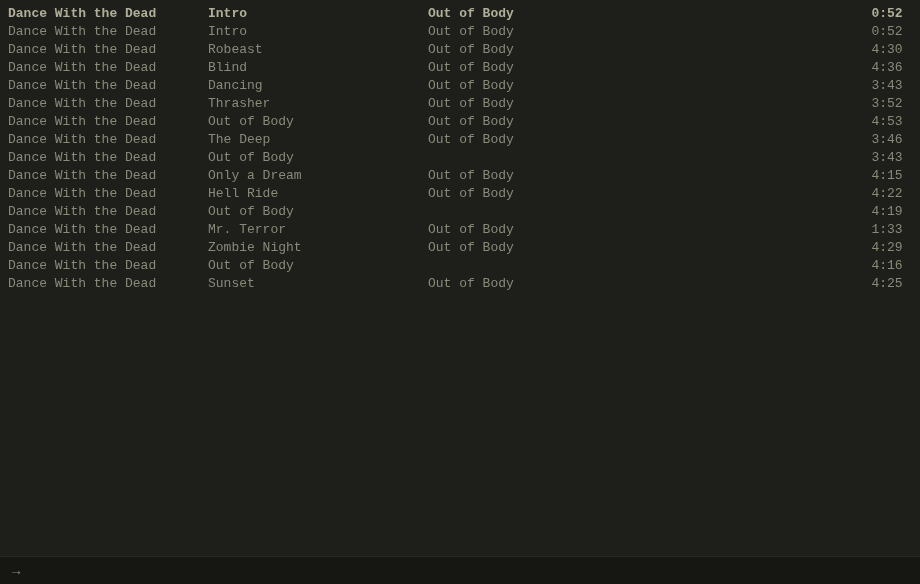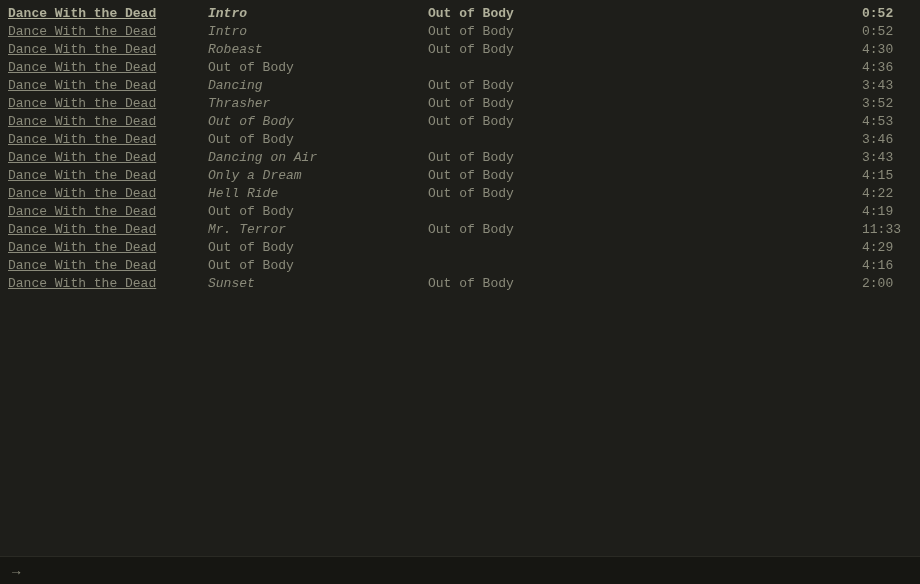--- a/index.html
+++ b/index.html
@@ -36,43 +36,41 @@
       color: #b0b09a;
       font-weight: bold;
     }
 
     .col-artist {
       width: 200px;
       flex-shrink: 0;
       white-space: nowrap;
       overflow: hidden;
       text-overflow: ellipsis;
-      text-decoration: underline;
     }
 
     .col-title {
       width: 220px;
       flex-shrink: 0;
       white-space: nowrap;
       overflow: hidden;
       text-overflow: ellipsis;
-      font-style: italic;
     }
 
     .col-album {
       flex: 1;
       white-space: nowrap;
       overflow: hidden;
       text-overflow: ellipsis;
     }
 
     .col-duration {
       width: 50px;
       flex-shrink: 0;
-      text-align: left;
+      text-align: center;
     }
 
     .bottom-bar {
       position: absolute;
       bottom: 0;
       left: 0;
       right: 0;
       height: 28px;
       background: #161612;
       display: flex;
@@ -105,20 +103,21 @@
       <div class="col-duration">0:52</div>
     </div>
     <div class="track-row">
       <div class="col-artist">Dance With the Dead</div>
       <div class="col-title">Robeast</div>
       <div class="col-album">Out of Body</div>
       <div class="col-duration">4:30</div>
     </div>
     <div class="track-row">
       <div class="col-artist">Dance With the Dead</div>
+      <div class="col-title">Blind</div>
       <div class="col-album">Out of Body</div>
       <div class="col-duration">4:36</div>
     </div>
     <div class="track-row">
       <div class="col-artist">Dance With the Dead</div>
       <div class="col-title">Dancing</div>
       <div class="col-album">Out of Body</div>
       <div class="col-duration">3:43</div>
     </div>
     <div class="track-row">
@@ -128,26 +127,26 @@
       <div class="col-duration">3:52</div>
     </div>
     <div class="track-row">
       <div class="col-artist">Dance With the Dead</div>
       <div class="col-title">Out of Body</div>
       <div class="col-album">Out of Body</div>
       <div class="col-duration">4:53</div>
     </div>
     <div class="track-row">
       <div class="col-artist">Dance With the Dead</div>
+      <div class="col-title">The Deep</div>
       <div class="col-album">Out of Body</div>
       <div class="col-duration">3:46</div>
     </div>
     <div class="track-row">
       <div class="col-artist">Dance With the Dead</div>
-      <div class="col-title">Dancing on Air</div>
       <div class="col-album">Out of Body</div>
       <div class="col-duration">3:43</div>
     </div>
     <div class="track-row">
       <div class="col-artist">Dance With the Dead</div>
       <div class="col-title">Only a Dream</div>
       <div class="col-album">Out of Body</div>
       <div class="col-duration">4:15</div>
     </div>
     <div class="track-row">
@@ -158,35 +157,36 @@
     </div>
     <div class="track-row">
       <div class="col-artist">Dance With the Dead</div>
       <div class="col-album">Out of Body</div>
       <div class="col-duration">4:19</div>
     </div>
     <div class="track-row">
       <div class="col-artist">Dance With the Dead</div>
       <div class="col-title">Mr. Terror</div>
       <div class="col-album">Out of Body</div>
-      <div class="col-duration">11:33</div>
+      <div class="col-duration">1:33</div>
     </div>
     <div class="track-row">
       <div class="col-artist">Dance With the Dead</div>
+      <div class="col-title">Zombie Night</div>
       <div class="col-album">Out of Body</div>
       <div class="col-duration">4:29</div>
     </div>
     <div class="track-row">
       <div class="col-artist">Dance With the Dead</div>
       <div class="col-album">Out of Body</div>
       <div class="col-duration">4:16</div>
     </div>
     <div class="track-row">
       <div class="col-artist">Dance With the Dead</div>
       <div class="col-title">Sunset</div>
       <div class="col-album">Out of Body</div>
-      <div class="col-duration">2:00</div>
+      <div class="col-duration">4:25</div>
     </div>
   </div>
 
 <div class="bottom-bar">
   <span class="arrow-icon">→</span>
 </div>
 
 </body></html>

